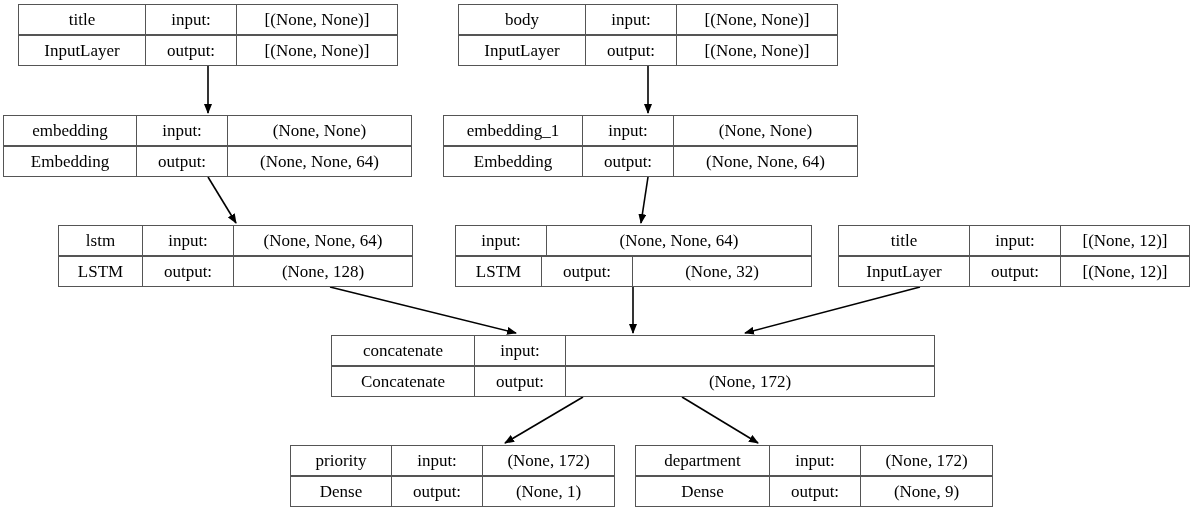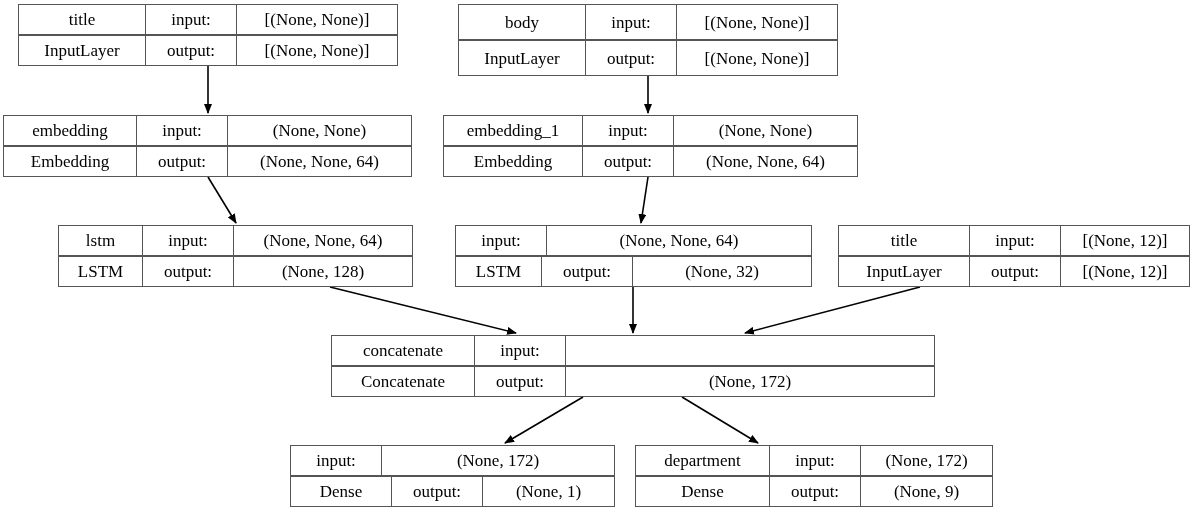--- a/index.html
+++ b/index.html
@@ -94,21 +94,21 @@
           <div class="cell c-name" style="width: 127px; flex: 0 0 127px; border-right-color: rgb(85, 85, 85);">title</div>
           <div class="cell c-label" style="width: 91px; flex: 0 0 91px; border-right-color: rgb(85, 85, 85);">input:</div>
           <div class="cell c-shape">[(None, None)]</div>
         </div>
         <div class="node-row bottom">
           <div class="cell c-name" style="width: 127px; flex: 0 0 127px; border-right-color: rgb(85, 85, 85);">InputLayer</div>
           <div class="cell c-label" style="width: 91px; flex: 0 0 91px; border-right-color: rgb(85, 85, 85);">output:</div>
           <div class="cell c-shape">[(None, None)]</div>
         </div>
       </div>
-      <div class="node" style="left: 458px; top: 4px; width: 380px; height: 72px; border-color: rgb(85, 85, 85);">
+      <div class="node" style="left: 458px; top: 4px; width: 380px; height: 62px; border-color: rgb(85, 85, 85);">
         <div class="node-row top" style="border-bottom-color: rgb(85, 85, 85);">
           <div class="cell c-name" style="width: 127px; flex: 0 0 127px; border-right-color: rgb(85, 85, 85);">body</div>
           <div class="cell c-label" style="width: 91px; flex: 0 0 91px; border-right-color: rgb(85, 85, 85);">input:</div>
           <div class="cell c-shape">[(None, None)]</div>
         </div>
         <div class="node-row bottom">
           <div class="cell c-name" style="width: 127px; flex: 0 0 127px; border-right-color: rgb(85, 85, 85);">InputLayer</div>
           <div class="cell c-label" style="width: 91px; flex: 0 0 91px; border-right-color: rgb(85, 85, 85);">output:</div>
           <div class="cell c-shape">[(None, None)]</div>
         </div>
@@ -178,20 +178,21 @@
           <div class="cell c-label" style="width: 91px; flex: 0 0 91px; border-right-color: rgb(85, 85, 85);">input:</div>
         </div>
         <div class="node-row bottom">
           <div class="cell c-name" style="width: 143px; flex: 0 0 143px; border-right-color: rgb(85, 85, 85);">Concatenate</div>
           <div class="cell c-label" style="width: 91px; flex: 0 0 91px; border-right-color: rgb(85, 85, 85);">output:</div>
           <div class="cell c-shape">(None, 172)</div>
         </div>
       </div>
       <div class="node" style="left: 290px; top: 445px; width: 325px; height: 62px; border-color: rgb(85, 85, 85);">
         <div class="node-row top" style="border-bottom-color: rgb(85, 85, 85);">
+          <div class="cell c-name" style="width: 101px; flex: 0 0 101px; border-right-color: rgb(85, 85, 85);">priority</div>
           <div class="cell c-label" style="width: 91px; flex: 0 0 91px; border-right-color: rgb(85, 85, 85);">input:</div>
           <div class="cell c-shape">(None, 172)</div>
         </div>
         <div class="node-row bottom">
           <div class="cell c-name" style="width: 101px; flex: 0 0 101px; border-right-color: rgb(85, 85, 85);">Dense</div>
           <div class="cell c-label" style="width: 91px; flex: 0 0 91px; border-right-color: rgb(85, 85, 85);">output:</div>
           <div class="cell c-shape">(None, 1)</div>
         </div>
       </div>
       <div class="node" style="left: 635px; top: 445px; width: 358px; height: 62px; border-color: rgb(85, 85, 85);">

